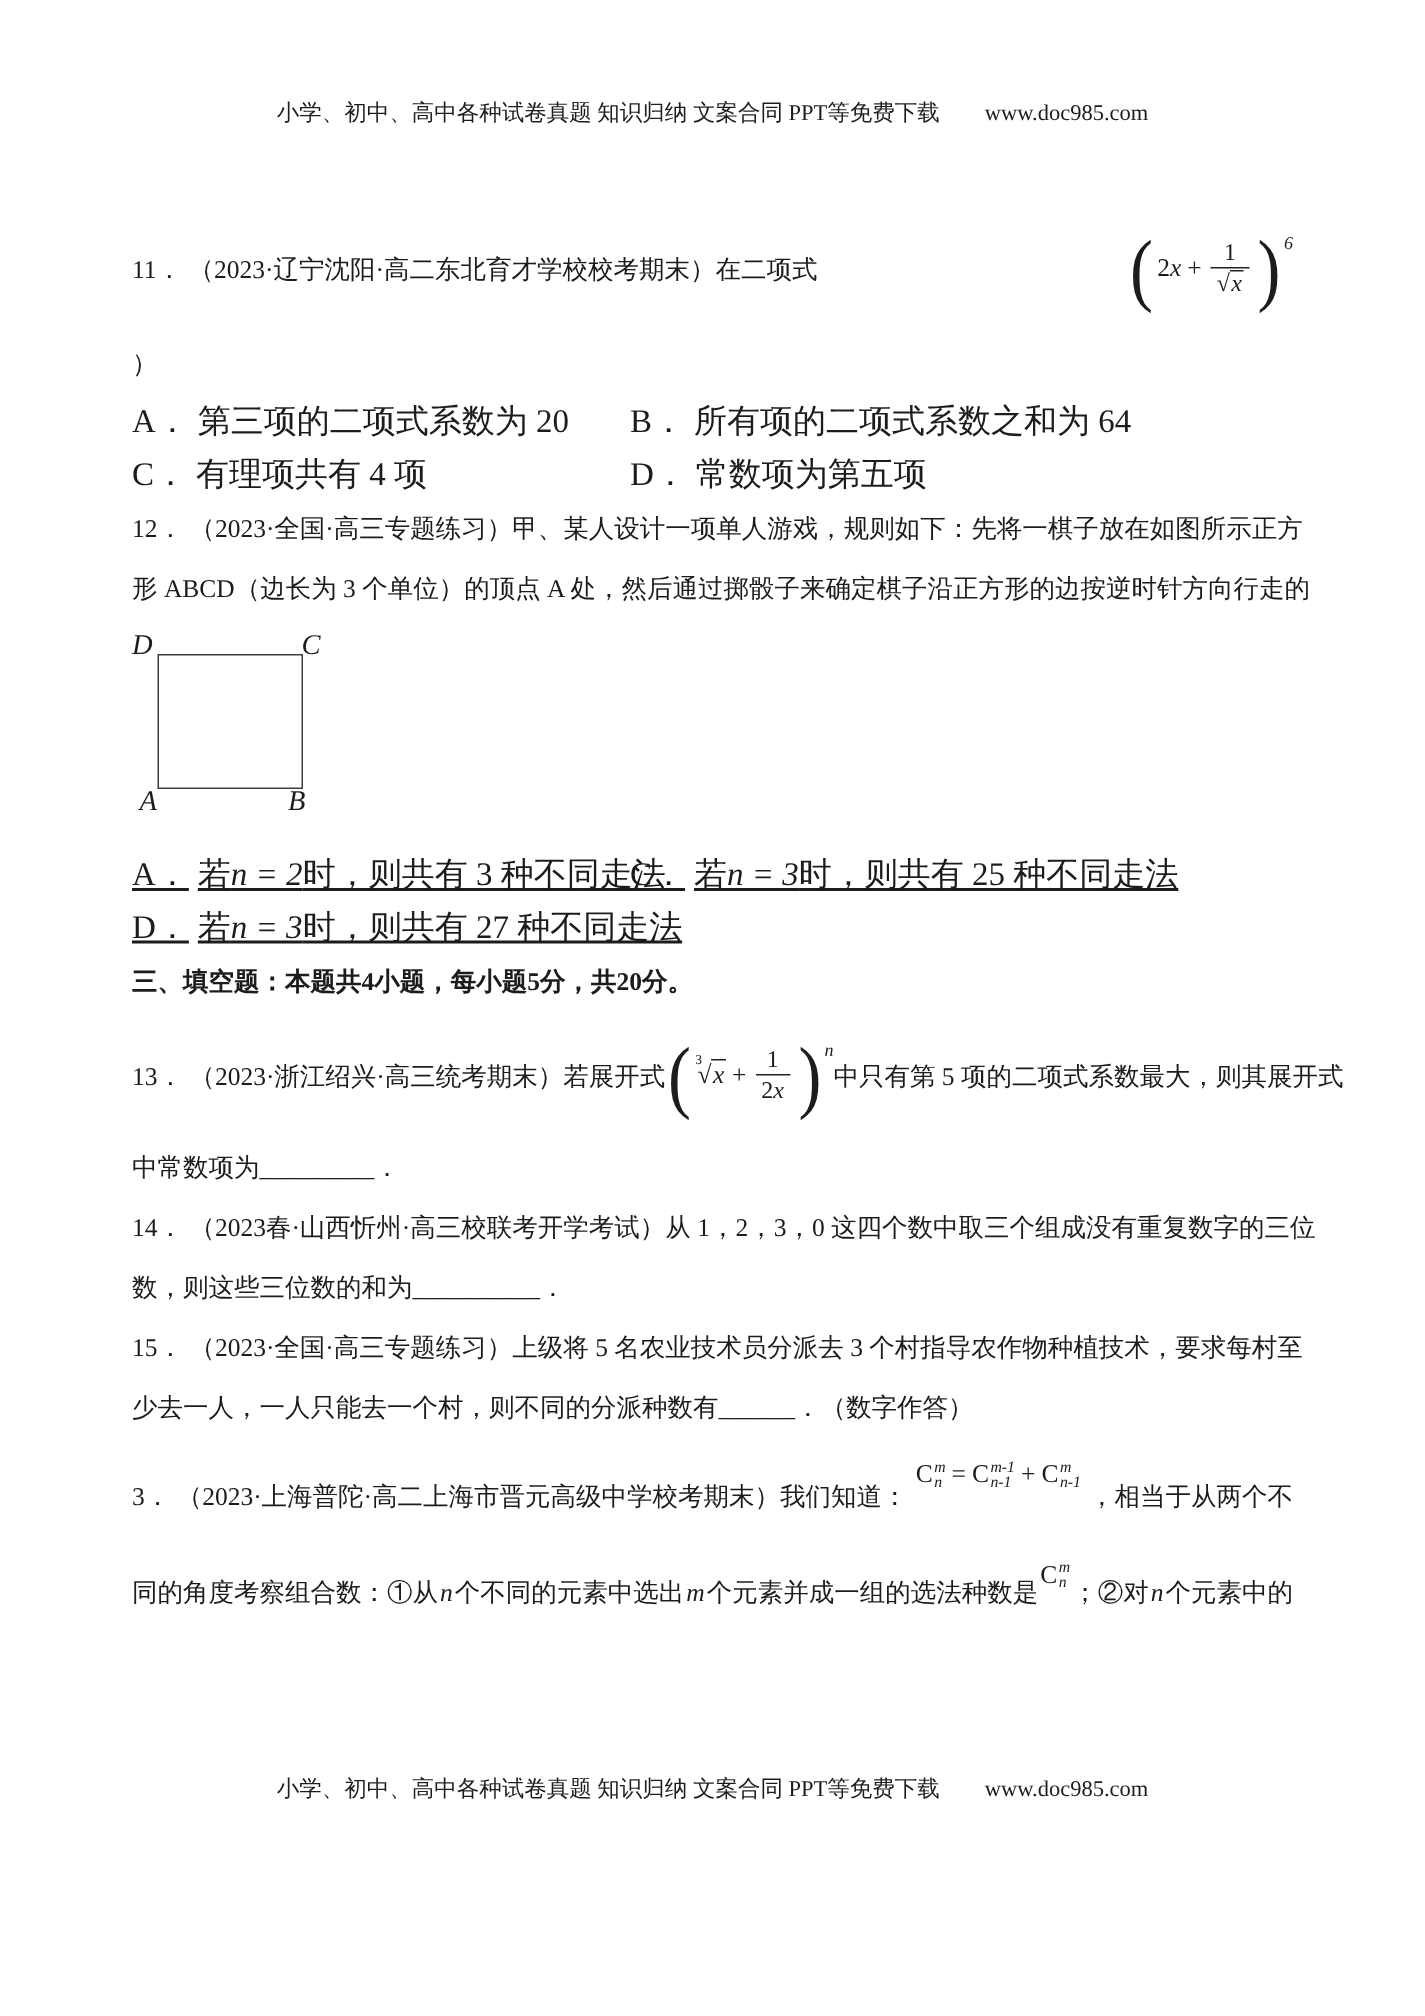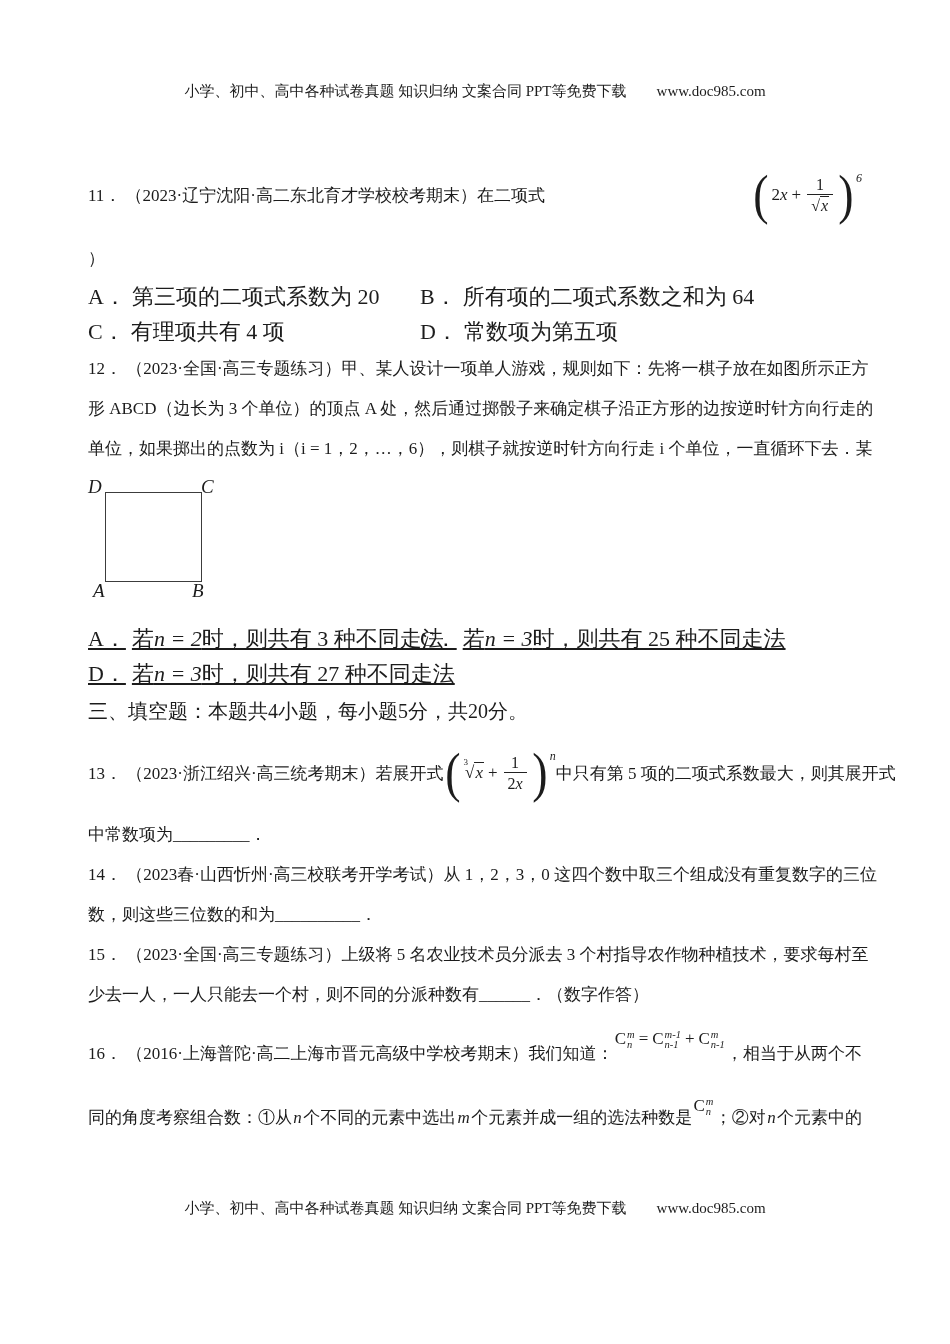--- a/index.html
+++ b/index.html
@@ -3,21 +3,21 @@
 <meta charset="utf-8">
 <style>
   html, body {
     margin: 0; padding: 0;
     background: #ffffff;
     width: 950px; height: 1344px;
     overflow: hidden;
     font-family: "Liberation Serif", "DejaVu Serif", serif;
     color: #1c1c1c;
   }
-  .page { position: relative; width: 774px; height: 1012px; padding: 0 88px; margin-top: 16px; }
+  .page { position: relative; width: 774px; height: 1012px; padding: 0 88px; }
 
   .topbar { padding-top: 66px; text-align: center; font-size: 15px; white-space: nowrap; }
   .topbar .url { margin-left: 30px; }
   .bottombar { position: absolute; left: 0; right: 0; top: 1183px; text-align: center; font-size: 15px; white-space: nowrap; }
   .bottombar .url { margin-left: 30px; }
 
   .line { font-size: 17px; line-height: 40px; white-space: nowrap; }
   .jline { text-align: justify; text-align-last: justify; }
 
   .stem-flex { display: flex; align-items: center; justify-content: space-between; font-size: 17px; white-space: nowrap; }
@@ -55,21 +55,21 @@
   .fig { position: relative; height: 130px; margin-top: 6px; }
   .fig .square { position: absolute; left: 17px; top: 17px; width: 95px; height: 88px; border: 1.6px solid #3c3c3c; }
   .fig .lbl { position: absolute; font-size: 19px; font-style: italic; font-family: "Liberation Serif", serif; line-height: 20px; }
   .fig .lbl-d { left: 0px;  top: 2px; }
   .fig .lbl-c { left: 113px; top: 2px; }
   .fig .lbl-a { left: 5px;  top: 106px; }
   .fig .lbl-b { left: 104px; top: 106px; }
 
   .q12-opts { margin-top: 16px; text-decoration: underline; }
 
-  .section-head { font-weight: 400; font-size: 20px; line-height: 40px; white-space: nowrap; }
+  .section-head { font-weight: 700; font-size: 17px; line-height: 40px; white-space: nowrap; }
 
   .q13-stem { height: 84px; }
   .q16-stem { height: 64px; margin-top: 6px; }
   .q16-l2 { display: flex; align-items: baseline; font-size: 17px; white-space: nowrap; line-height: 46px; margin-top: 10px; justify-content: space-between; }
 </style>
 </head>
 <body>
 
 <div class="page">
 
@@ -98,21 +98,20 @@
 
   <div class="opt-grid">
     <div class="opt"><span class="opt-label">A．</span><span>第三项的二项式系数为 20</span></div>
     <div class="opt"><span class="opt-label">B．</span><span>所有项的二项式系数之和为 64</span></div>
     <div class="opt"><span class="opt-label">C．</span><span>有理项共有 4 项</span></div>
     <div class="opt"><span class="opt-label">D．</span><span>常数项为第五项</span></div>
   </div>
 
   <div class="line jline">12． （2023·全国·高三专题练习）甲、某人设计一项单人游戏，规则如下：先将一棋子放在如图所示正方</div>
   <div class="line jline">形 ABCD（边长为 3 个单位）的顶点 A 处，然后通过掷骰子来确定棋子沿正方形的边按逆时针方向行走的</div>
-  <div class="line jline">单位，如果掷出的点数为 i（i = 1，2，…，6），则棋子就按逆时针方向行走 i 个单位，一直循环下去．某</div>
 
   <div class="fig">
     <span class="lbl lbl-d">D</span>
     <span class="lbl lbl-c">C</span>
     <div class="square"></div>
     <span class="lbl lbl-a">A</span>
     <span class="lbl lbl-b">B</span>
   </div>
 
   <div class="opt-grid q12-opts">
@@ -142,21 +141,21 @@
   </div>
   <div class="line">中常数项为_________．</div>
 
   <div class="line jline">14． （2023春·山西忻州·高三校联考开学考试）从 1，2，3，0 这四个数中取三个组成没有重复数字的三位</div>
   <div class="line">数，则这些三位数的和为__________．</div>
 
   <div class="line jline">15． （2023·全国·高三专题练习）上级将 5 名农业技术员分派去 3 个村指导农作物种植技术，要求每村至</div>
   <div class="line">少去一人，一人只能去一个村，则不同的分派种数有______．（数字作答）</div>
 
   <div class="stem-flex q16-stem">
-    <span>16． （2016·上海普陀·高二上海市晋元高级中学校考期末）我们知道：</span>
+    <span>3． （2023·上海普陀·高二上海市晋元高级中学校考期末）我们知道：</span>
     <span class="bigmath raise">
       <span class="cstack">
           <span class="cletter">C</span>
           <span class="ss">
             <span>m</span>
             <span>n</span>
           </span>
         </span>
       <span class="mop">=</span>
       <span class="cstack">

